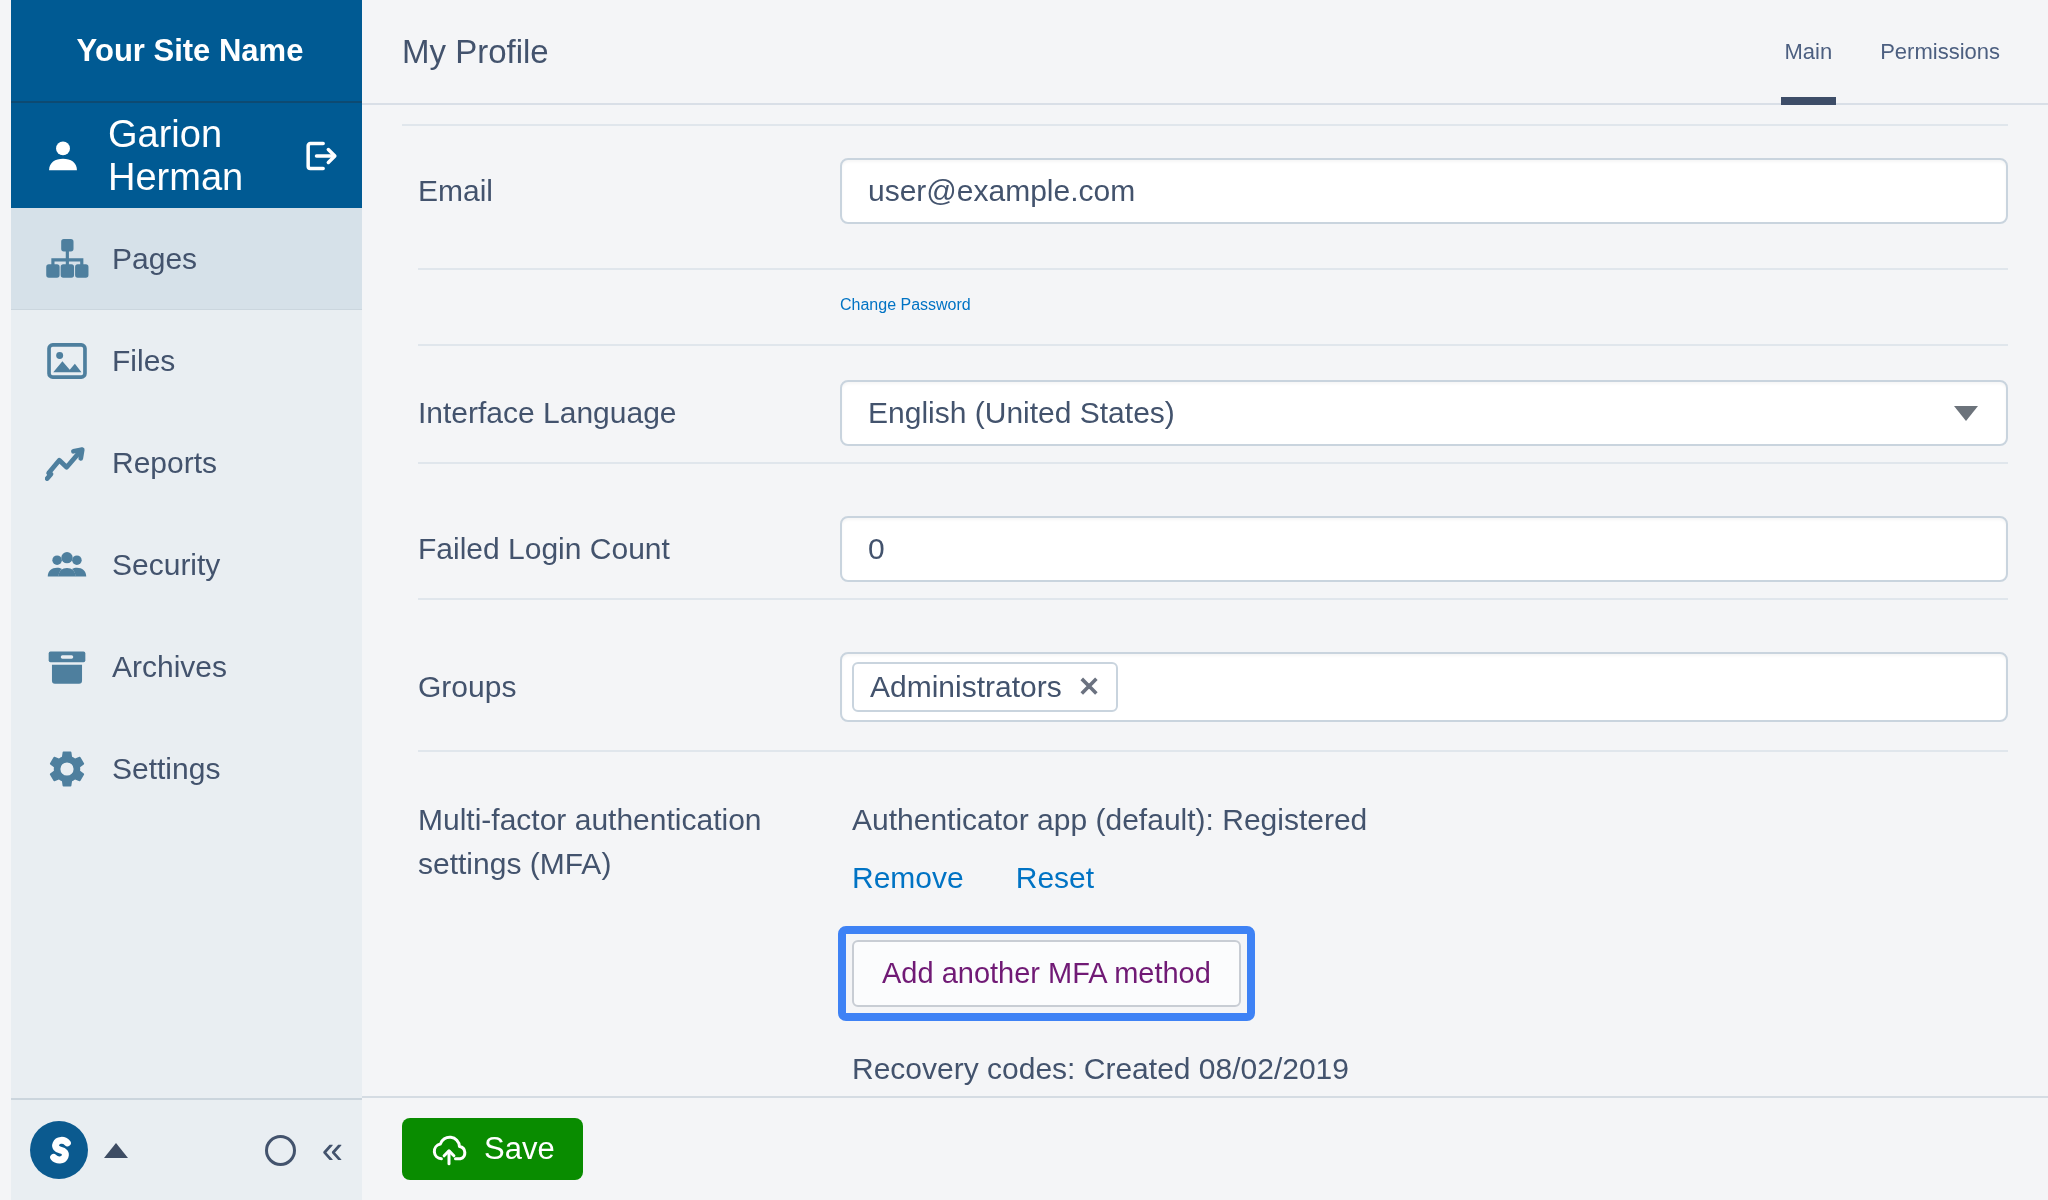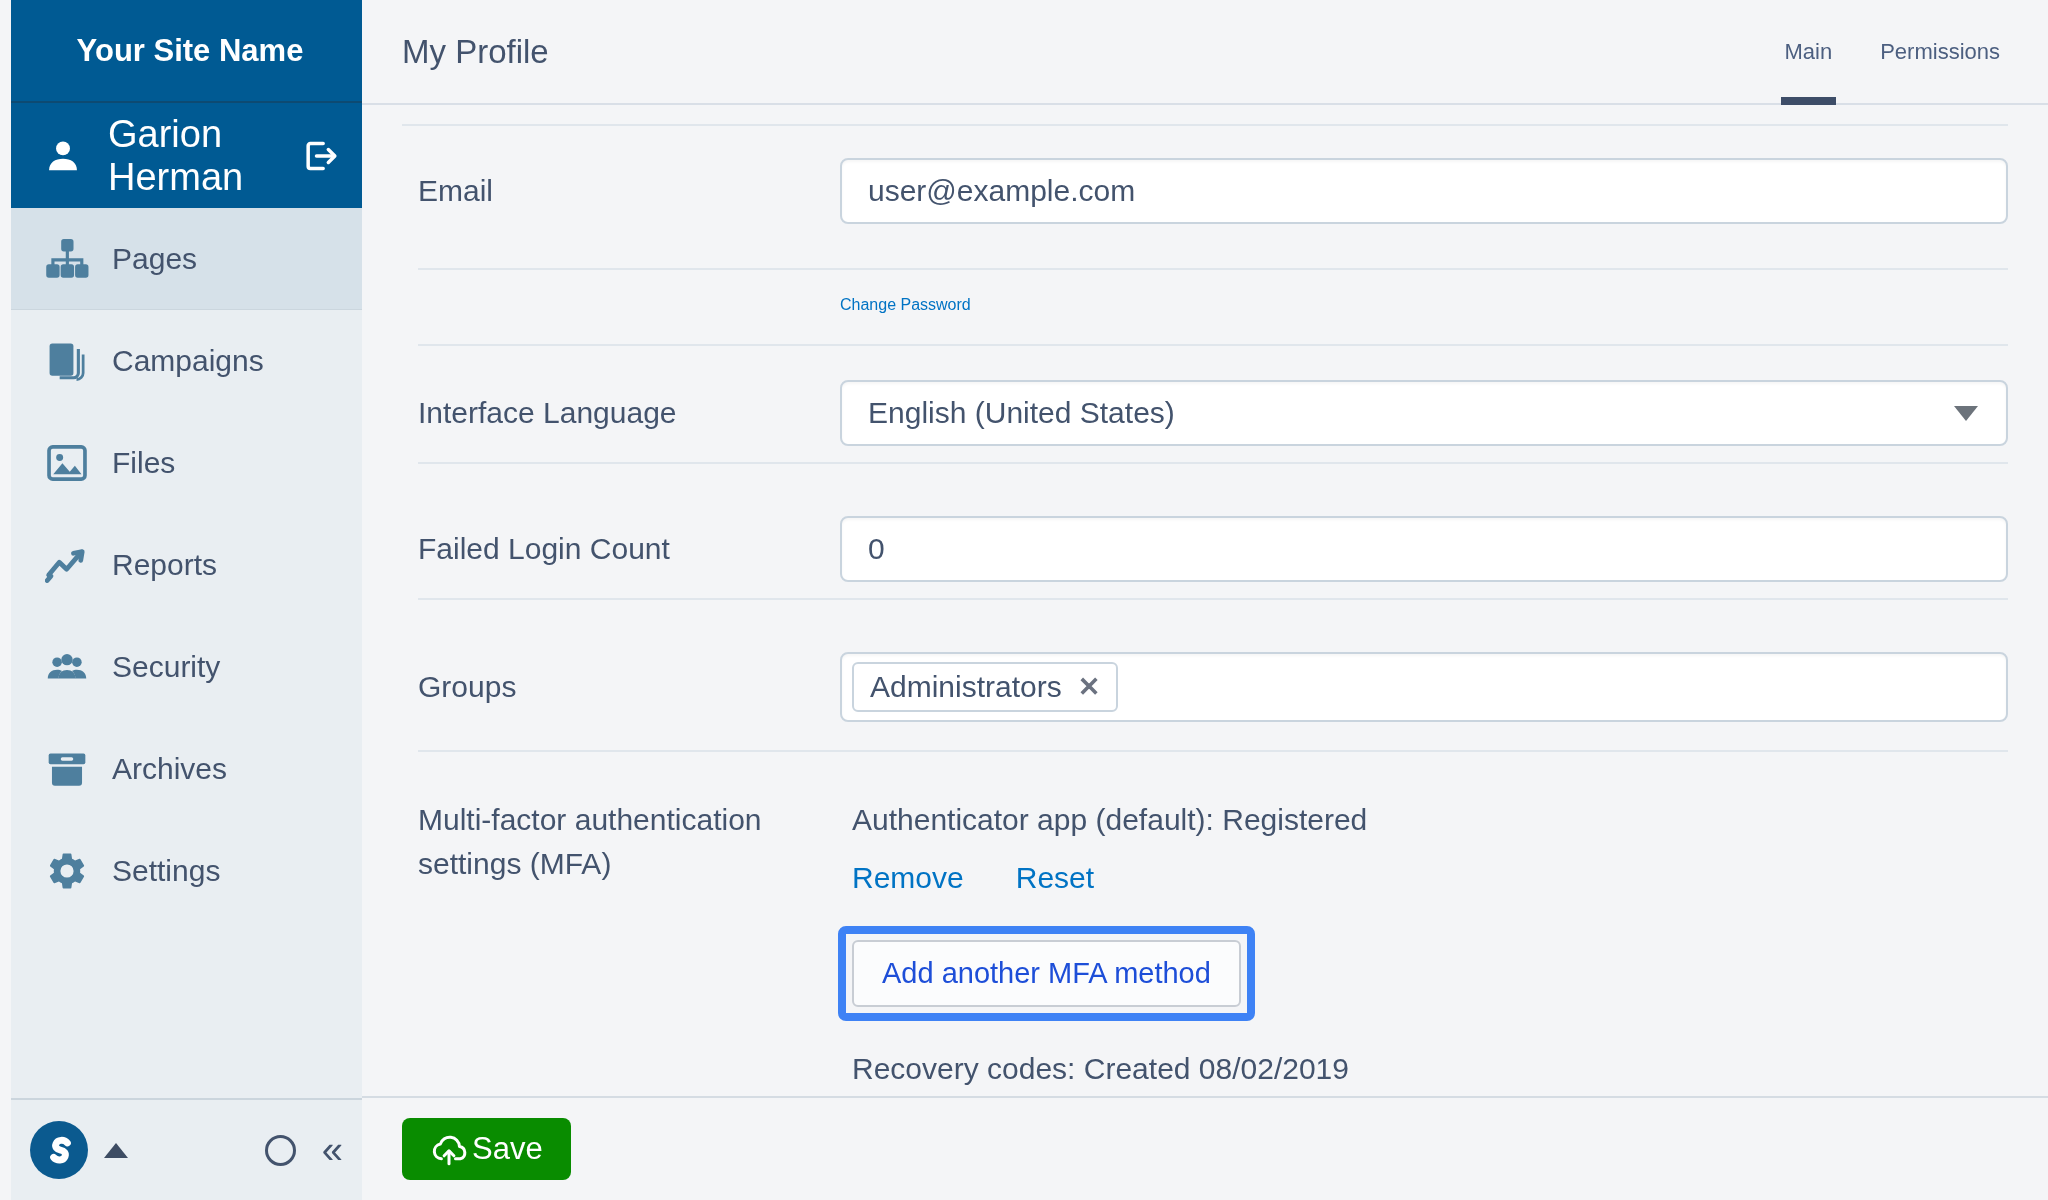--- a/index.html
+++ b/index.html
@@ -129,30 +129,30 @@
   }
   .mfa-col { flex:1; font-size:30px; line-height:44px; }
   .mfa-links { display:flex; gap:52px; margin-top:14px; }
   .link { color:#0073c4; text-decoration:none; cursor:pointer; }
   .mfa-btn-ring {
     display:inline-block; margin:26px 0 0 -14px;
     border:8px solid #3e82f5; border-radius:8px; padding:6px;
   }
   .mfa-add-btn {
     background:#fbfcfd; border:2px solid #c8cdd4; border-radius:6px;
-    font-family:"Liberation Sans",sans-serif; font-size:29px; color:#1d4ed8;
+    font-family:"Liberation Sans",sans-serif; font-size:29px; color:#701a75;
     padding:15px 28px; cursor:pointer; white-space:nowrap;
   }
   .mfa-recovery { margin-top:26px; }
   .main-footer {
     height:104px; flex-shrink:0; border-top:2px solid #d5dce3;
     display:flex; align-items:center; padding-left:40px;
   }
   .save-btn {
-    display:inline-flex; align-items:center; gap:4px;
+    display:inline-flex; align-items:center; gap:16px;
     background:#098c00; color:#fff; border:none; border-radius:8px;
     height:62px; padding:0 28px; font-family:"Liberation Sans",sans-serif;
     font-size:31px; cursor:pointer;
   }
   svg { display:block; }
 </style>
 </head>
 <body>
 
 <div class="sidebar">
@@ -184,30 +184,20 @@
           <rect x="9.7" y="1.2" width="6" height="6" rx="1"></rect>
           <rect x="1.2" y="15.5" width="6.6" height="6.6" rx="1"></rect>
           <rect x="9.4" y="15.5" width="6.6" height="6.6" rx="1"></rect>
           <rect x="17.6" y="15.5" width="6.6" height="6.6" rx="1"></rect>
           <path d="M12.7 7.2v4M4.5 15.5v-3h16.4v3M12.7 11.2v4.3" fill="none" stroke-width="1.8"></path>
         </svg>
       </span>
       <span class="mlabel">Pages</span>
     </div>
 
-    <div class="menu-item">
-      <span class="micon">
-        <svg viewBox="0 0 24 24" width="44" height="44">
-          <rect x="2.5" y="2.5" width="13" height="17.5" rx="1.5" fill="#4e7f9e"></rect>
-          <path d="M18.2 5.5v13a2.6 2.6 0 0 1-2.6 2.6H8" fill="none" stroke="#4e7f9e" stroke-width="1.7"></path>
-          <path d="M20.8 8.5v10a3.6 3.6 0 0 1-3.6 3.6" fill="none" stroke="#4e7f9e" stroke-width="1.5"></path>
-        </svg>
-      </span>
-      <span class="mlabel">Campaigns</span>
-    </div>
 
     <div class="menu-item">
       <span class="micon">
         <svg viewBox="0 0 24 24" width="44" height="44">
           <rect x="2.2" y="3.2" width="19.6" height="17.6" rx="2" fill="none" stroke="#4e7f9e" stroke-width="2"></rect>
           <circle cx="8" cy="9" r="1.9" fill="#4e7f9e"></circle>
           <path d="M4.5 18.2l5-6 4 4.6 2.8-3.3 3.6 4.7z" fill="#4e7f9e"></path>
         </svg>
       </span>
       <span class="mlabel">Files</span>

